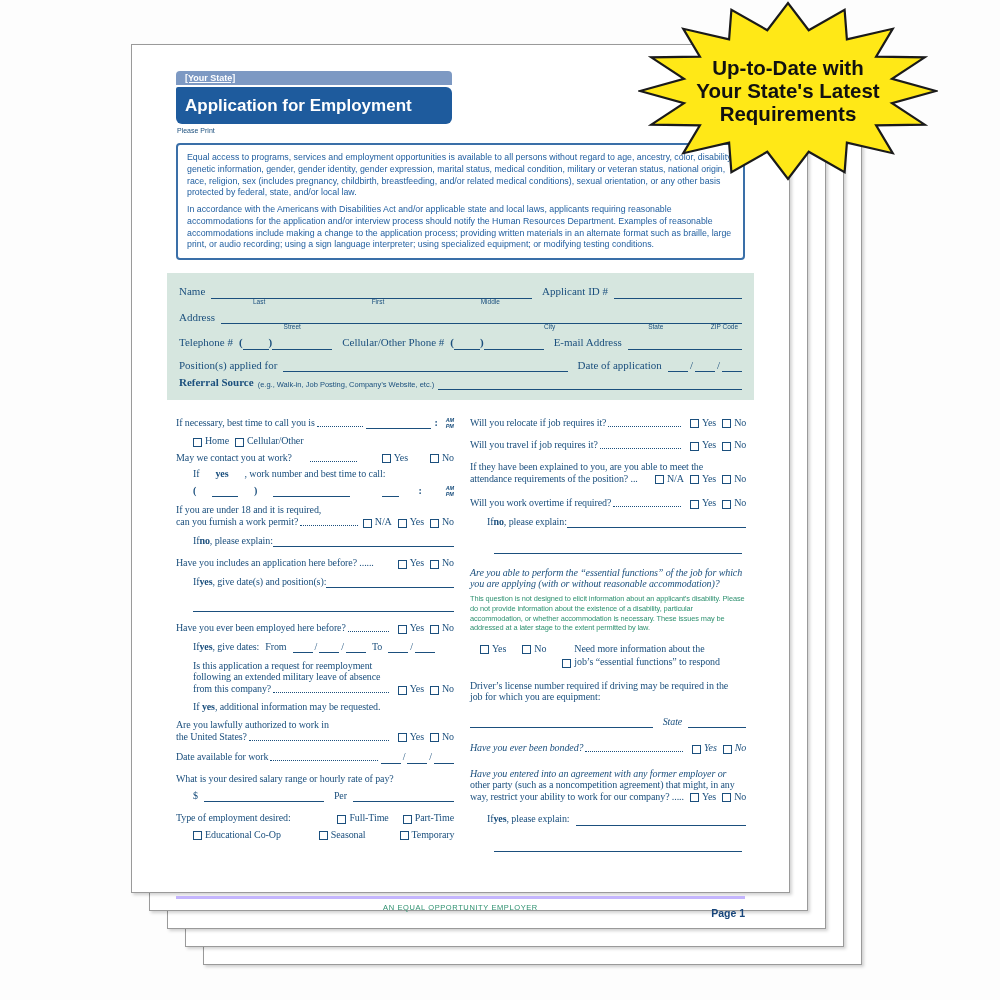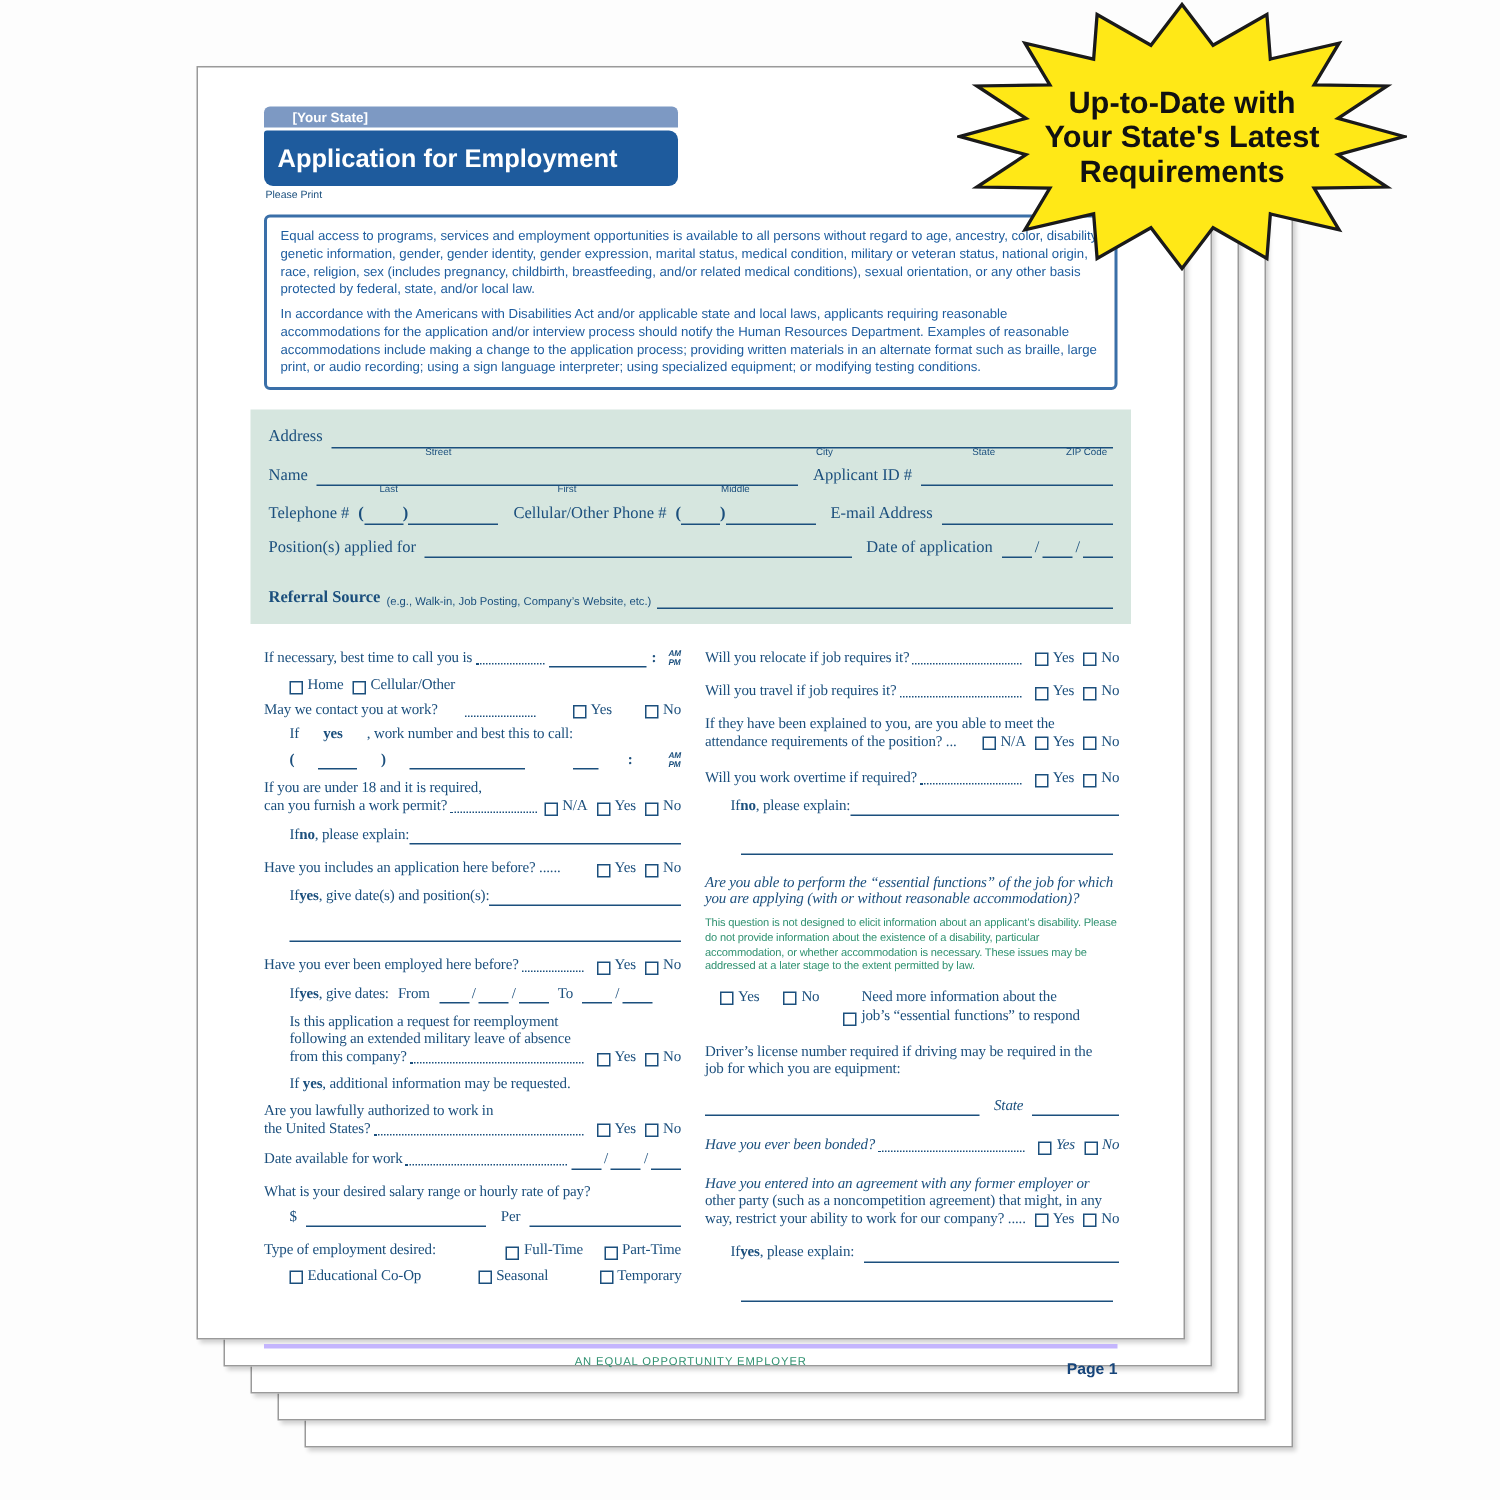--- a/index.html
+++ b/index.html
@@ -8,21 +8,21 @@
   .sheet{position:absolute;width:659px;height:849px;background:#ffffff;border:1px solid #9a9a9a;
          box-shadow:2px 2px 3px rgba(0,0,0,.18);box-sizing:border-box;}
   #p1{left:131px;top:44px;z-index:5;}
   #p2{left:149px;top:62px;z-index:4;}
   #p3{left:167px;top:80px;z-index:3;}
   #p4{left:185px;top:98px;z-index:2;}
   #p5{left:203px;top:116px;z-index:1;}
   .content{position:absolute;left:0;top:0;right:0;bottom:0;padding:26px 44px 0 44px;box-sizing:border-box;color:#1b4f7d;}
   
   .state-tab{width:276px;height:14px;background:#7d99c3;border-radius:4px 4px 0 0;box-sizing:border-box;
-             color:#fff;font:bold 9px/14px "Liberation Sans",sans-serif;padding-left:19px;margin-bottom:2px;}
+             color:#fff;font:bold 9px/14px "Liberation Sans",sans-serif;padding-left:9px;margin-bottom:2px;text-decoration:underline;}
   .title-bar{width:276px;height:37px;background:#1e5b9d;border-radius:2px 6px 6px 6px;box-sizing:border-box;
              color:#fff;font:bold 17px/37px "Liberation Sans",sans-serif;padding-left:9px;}
   .please-print{font:7px "Liberation Sans",sans-serif;color:#1b4f7d;margin:3px 0 0 1px;}
   
   .notice{margin-top:9px;border:2px solid #3a6fa8;border-radius:4px;padding:7px 9px;
           font:8.8px/1.34 "Liberation Sans","DejaVu Sans",sans-serif;color:#1d5c9e;}
   .notice p{margin:0;}
   .notice p + p{margin-top:5px;}
   
   .panel{margin:13px -9px 0 -9px;background:#d6e6df;padding:12px 12px 10px 12px;font-size:11px;}
@@ -76,53 +76,53 @@
       <div class="title-bar"><span>Application for Employment</span></div>
       <div class="please-print">Please Print</div>
 
       <div class="notice">
         <p>Equal access to programs, services and employment opportunities is available to all persons without regard to age, ancestry, color, disability, genetic information, gender, gender identity, gender expression, marital status, medical condition, military or veteran status, national origin, race, religion, sex (includes pregnancy, childbirth, breastfeeding, and/or related medical conditions), sexual orientation, or any other basis protected by federal, state, and/or local law.</p>
         <p>In accordance with the Americans with Disabilities Act and/or applicable state and local laws, applicants requiring reasonable accommodations for the application and/or interview process should notify the Human Resources Department. Examples of reasonable accommodations include making a change to the application process; providing written materials in an alternate format such as braille, large print, or audio recording; using a sign language interpreter; using specialized equipment; or modifying testing conditions.</p>
       </div>
 
       <div class="panel">
         <div class="row prow">
-          <span>Address</span>
-          <span class="blank grow gap6">
-            <span class="sub" style="left:12%">Street</span>
-            <span class="sub" style="left:62%">City</span>
-            <span class="sub" style="left:82%">State</span>
-            <span class="sub" style="left:94%">ZIP Code</span>
-          </span>
-        </div>
-        <div class="row prow">
           <span>Name</span>
           <span class="blank grow gap6">
             <span class="sub" style="left:13%">Last</span>
             <span class="sub" style="left:50%">First</span>
             <span class="sub" style="left:84%">Middle</span>
           </span>
           <span class="gap10">Applicant ID #</span>
           <span class="blank gap6" style="width:128px"></span>
+        </div>
+        <div class="row prow">
+          <span>Address</span>
+          <span class="blank grow gap6">
+            <span class="sub" style="left:12%">Street</span>
+            <span class="sub" style="left:62%">City</span>
+            <span class="sub" style="left:82%">State</span>
+            <span class="sub" style="left:94%">ZIP Code</span>
+          </span>
         </div>
         <div class="row" style="margin-bottom:9px">
           <span>Telephone #</span>
           <span class="b gap6">(</span>
             <span class="blank w26"></span>
             <span class="b">)</span>
           <span class="blank w60"></span>
           <span class="gap10">Cellular/Other Phone #</span>
           <span class="b gap6">(</span>
             <span class="blank w26"></span>
             <span class="b">)</span>
           <span class="blank w60"></span>
           <span class="gap10">E-mail Address</span>
           <span class="blank grow gap6"></span>
         </div>
-        <div class="row" style="margin-bottom:20px">
+        <div class="row" style="margin-bottom:4px">
           <span>Position(s) applied for</span>
           <span class="blank grow gap6"></span>
           <span class="gap10">Date of application</span>
           <span class="blank w20 gap6"></span>
             <span class="sl">/</span>
             <span class="blank w20"></span>
             <span class="sl">/</span>
             <span class="blank w20"></span>
         </div>
         <div class="row">
@@ -163,21 +163,21 @@
                 <span>Yes</span>
               </span>
             <span class="cbg">
                 <span class="cb"></span>
                 <span>No</span>
               </span>
           </div>
           <div class="row ind mt3">
             <span>If </span>
               <span class="b">yes</span>
-              <span>, work number and best this to call:</span>
+              <span>, work number and best time to call:</span>
           </div>
           <div class="row ind mt3">
             <span class="b">(</span>
               <span class="blank w30"></span>
               <span class="b">)</span>
             <span class="blank w90"></span>
             <span class="grow"></span>
             <span class="blank w20"></span>
             <span class="colon">:</span>
             <span class="ampm">

